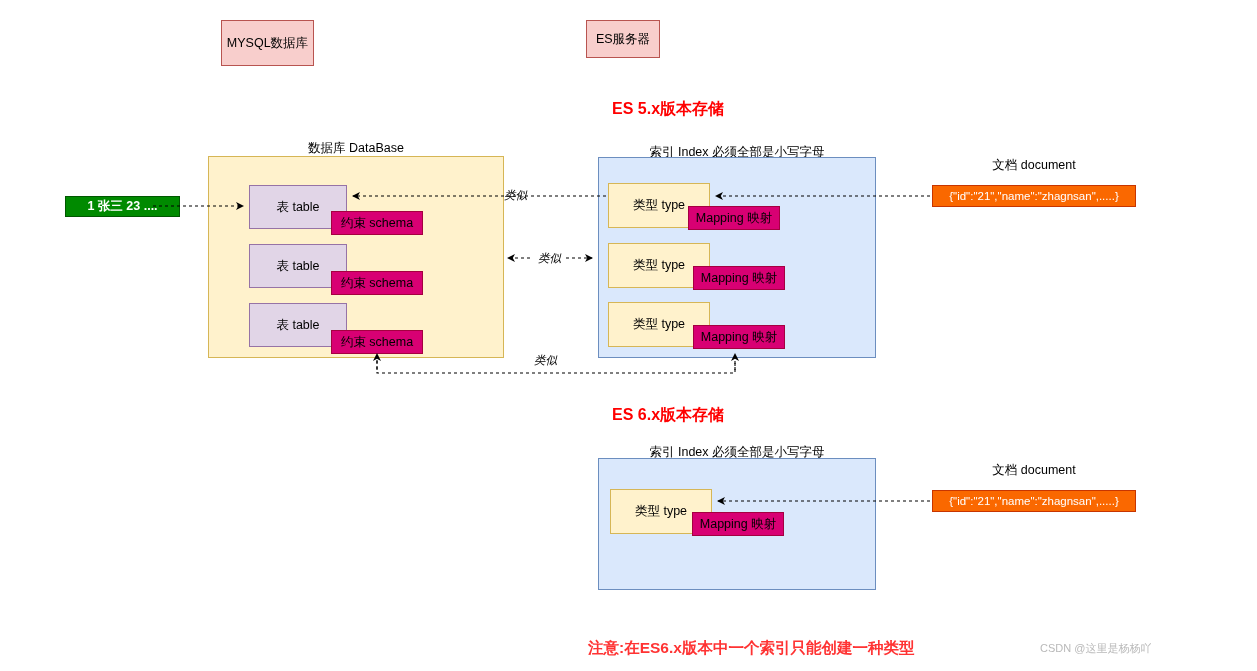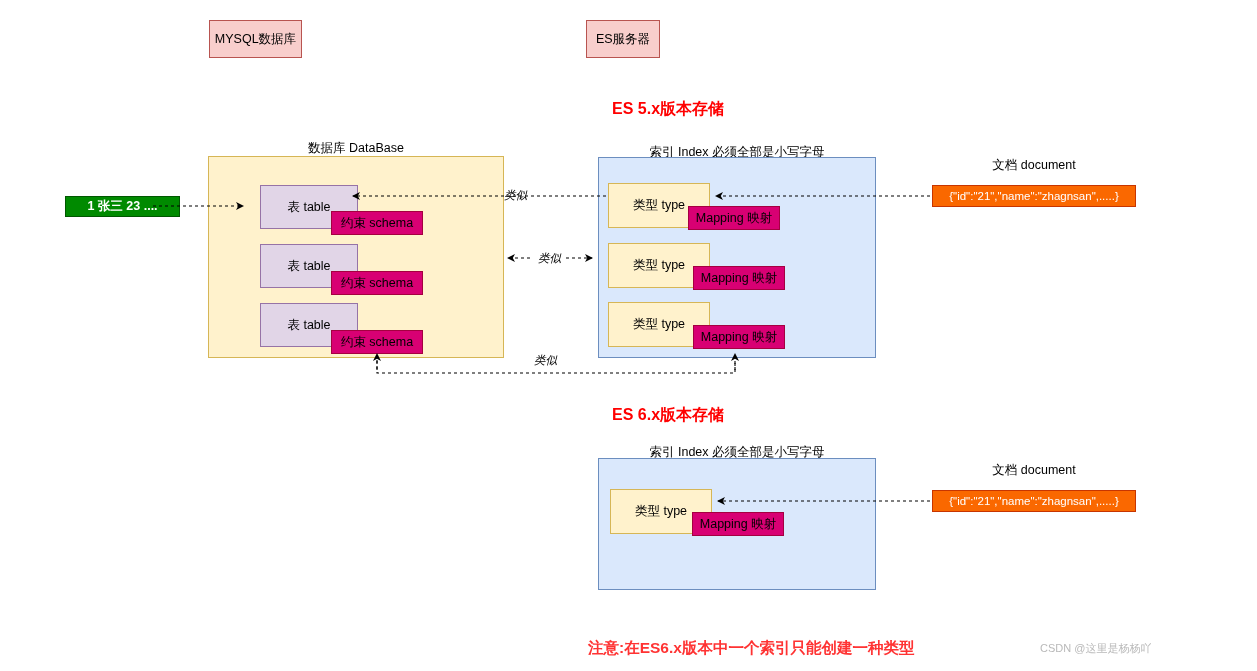--- a/index.html
+++ b/index.html
@@ -21,21 +21,21 @@
   }
   .yellowbox{
     background:#fff2cc;border:1px solid #d6b656;
   }
   .bluebox{
     background:#dae8fc;border:1px solid #6c8ebf;
   }
   .purplebox{
     background:#e1d5e7;border:1px solid #9673a6;
     display:flex;align-items:center;justify-content:center;
-    font-size:12.5px;color:#000;margin-left:11px;
+    font-size:12.5px;color:#000;
   }
   .typebox{
     background:#fff2cc;border:1px solid #d6b656;
     display:flex;align-items:center;justify-content:center;
     font-size:12.5px;color:#000;
   }
   .magentatag{
     background:#d80073;border:1px solid #a50040;
     display:flex;align-items:center;justify-content:center;
     font-size:12.5px;color:#000000;
@@ -67,21 +67,21 @@
     font-size:11px;color:#b9b9b9;white-space:nowrap;
   }
   svg.overlay{
     position:absolute;left:0;top:0;width:1257px;height:671px;
     pointer-events:none;
   }
 </style>
 </head>
 <body>
 
-<div class="abs pinkbox" style="left:209px;top:20px;width:93px;height:38px;">
+<div class="abs pinkbox" style="left:221px;top:20px;width:93px;height:46px;">
   <span>MYSQL数据库</span>
 </div>
 
 <div class="abs pinkbox" style="left:586px;top:20px;width:74px;height:38px;">
   <span>ES服务器</span>
 </div>
 
 <div class="abs redtitle" style="left:612px;top:99px;">ES 5.x版本存储</div>
 
 <div class="abs caption" style="left:208px;top:140px;width:296px;">数据库 DataBase</div>

